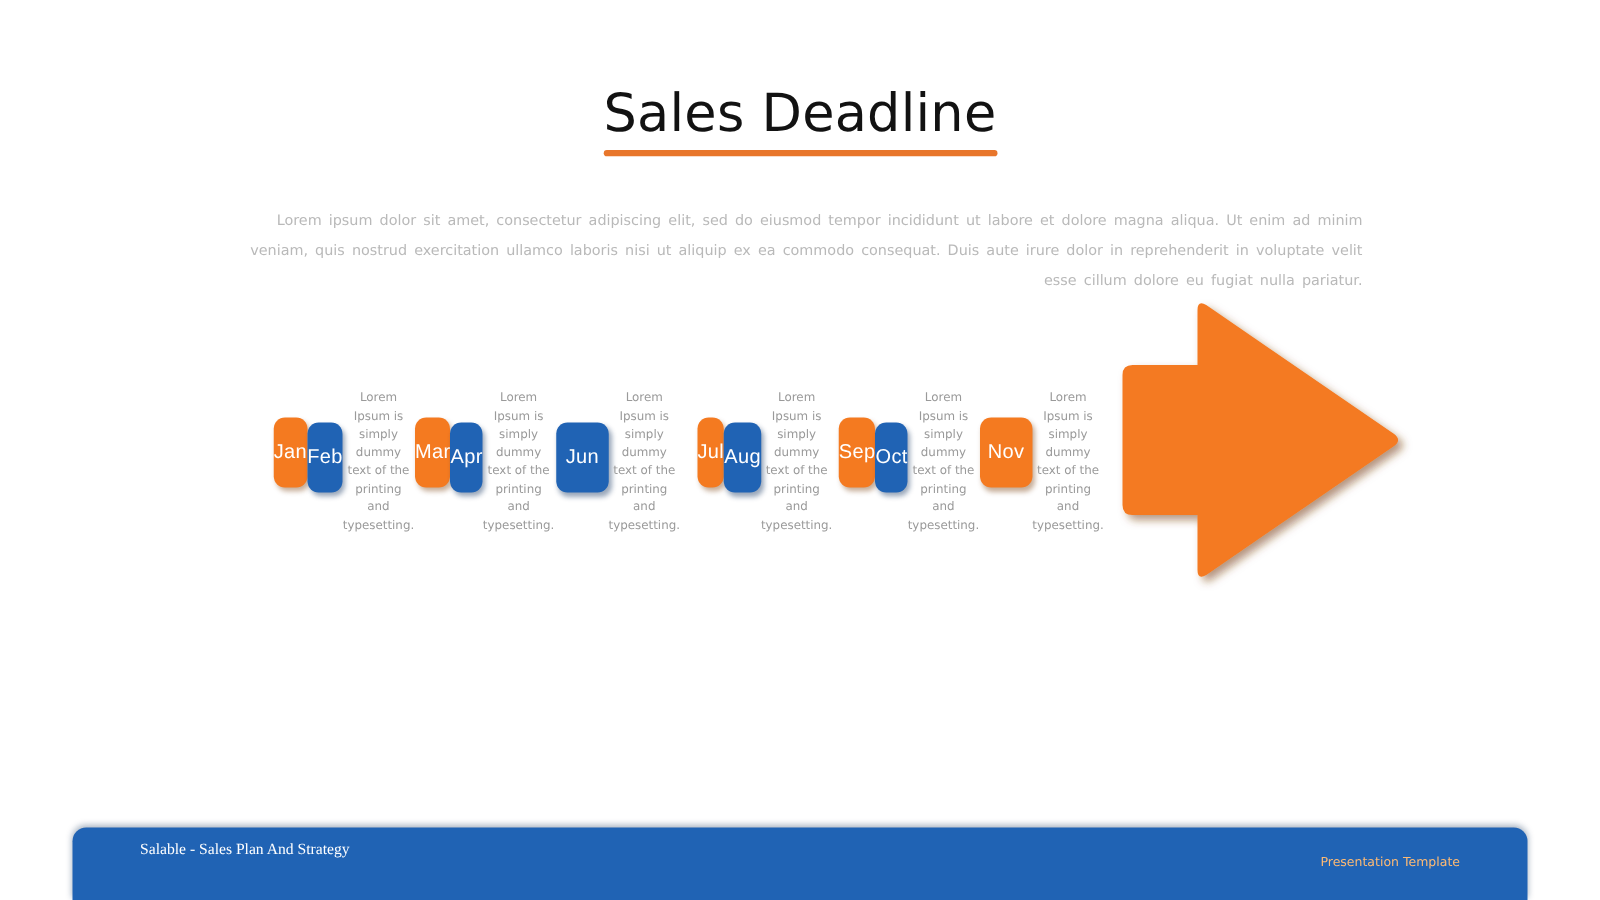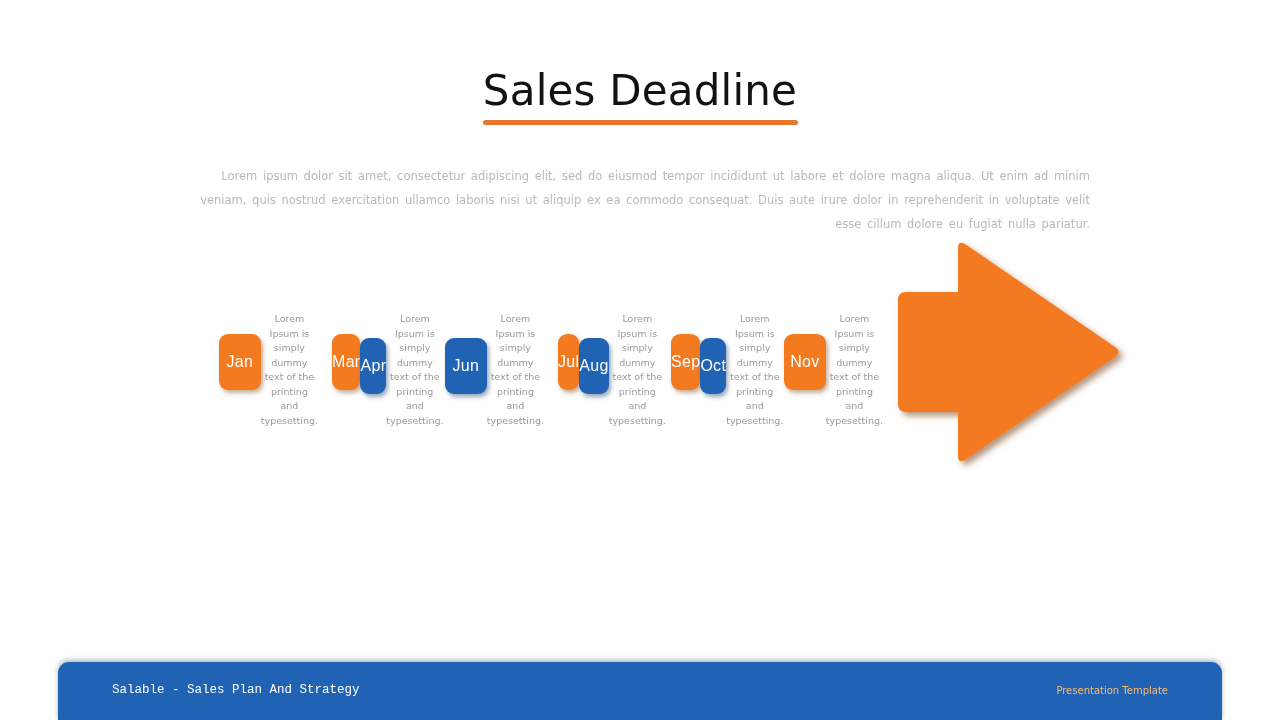--- a/index.html
+++ b/index.html
@@ -134,24 +134,24 @@
     width: 1164px;
     height: 58px;
     background: #2063B4;
     border-radius: 11px 11px 0 0;
     box-shadow: 0 -2px 5px rgba(10, 40, 80, 0.35);
   }
 
   .footer-left {
     position: absolute;
     left: 54px;
-    top: 21px;
+    top: 10px;
     font-size: 12.5px;
     color: #ffffff;
-    font-family: Liberation Mono, monospace;
+    font-family: Liberation Serif, serif;
   }
 
   .footer-right {
     position: absolute;
     right: 54px;
     top: 23px;
     font-size: 10px;
     color: #fdba74;
     font-family: "DejaVu Sans", sans-serif;
   }
@@ -165,20 +165,21 @@
     <div class="slide-title">Sales Deadline</div>
   </div>
   <div class="title-rule"></div>
 
   <div class="intro">Lorem ipsum dolor sit amet, consectetur adipiscing elit, sed do eiusmod tempor incididunt ut labore et dolore magna aliqua. Ut enim ad minim veniam, quis nostrud exercitation ullamco laboris nisi ut aliquip ex ea commodo consequat. Duis aute irure dolor in reprehenderit in voluptate velit esse cillum dolore eu fugiat nulla pariatur.</div>
 
   <div class="timeline">
 
     <div class="col">
       <div class="chip top">Jan</div>
+      <div class="chip bottom">Feb</div>
       <div class="caption">Lorem Ipsum is simply dummy text of the printing and typesetting.</div>
     </div>
 
     <div class="col">
       <div class="chip top">Mar</div>
       <div class="chip bottom">Apr</div>
       <div class="caption">Lorem Ipsum is simply dummy text of the printing and typesetting.</div>
     </div>
 
     <div class="col">

